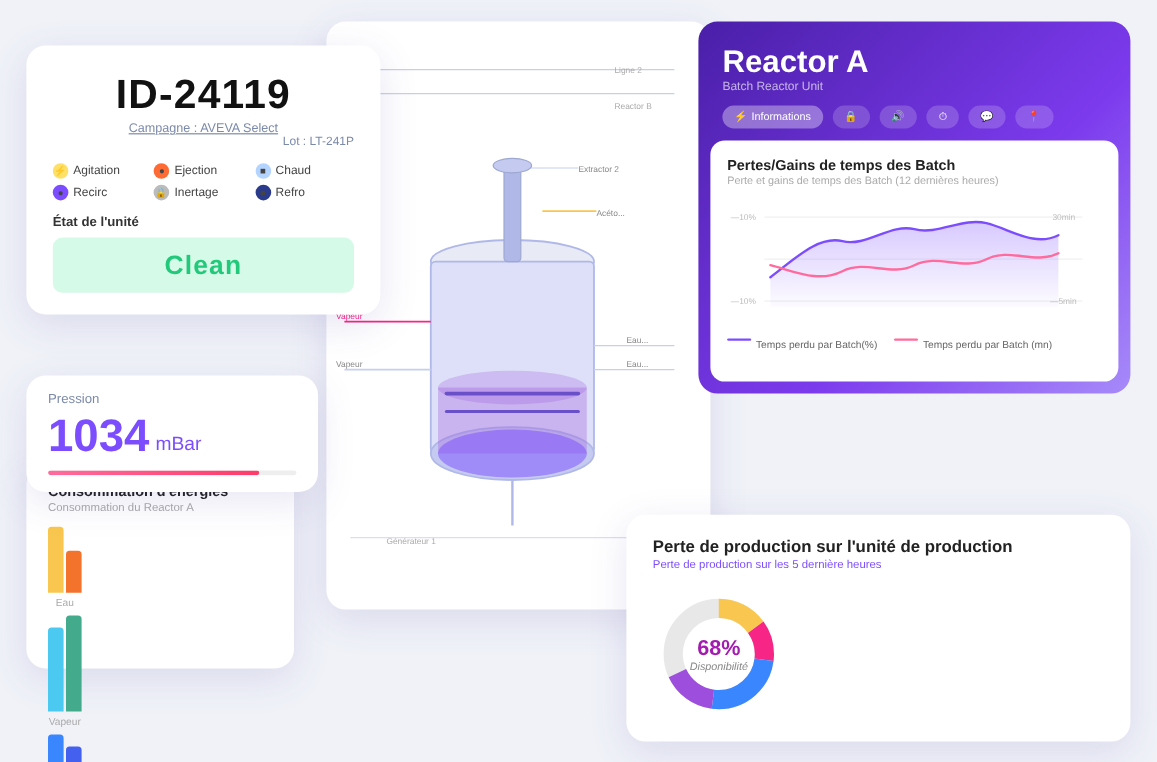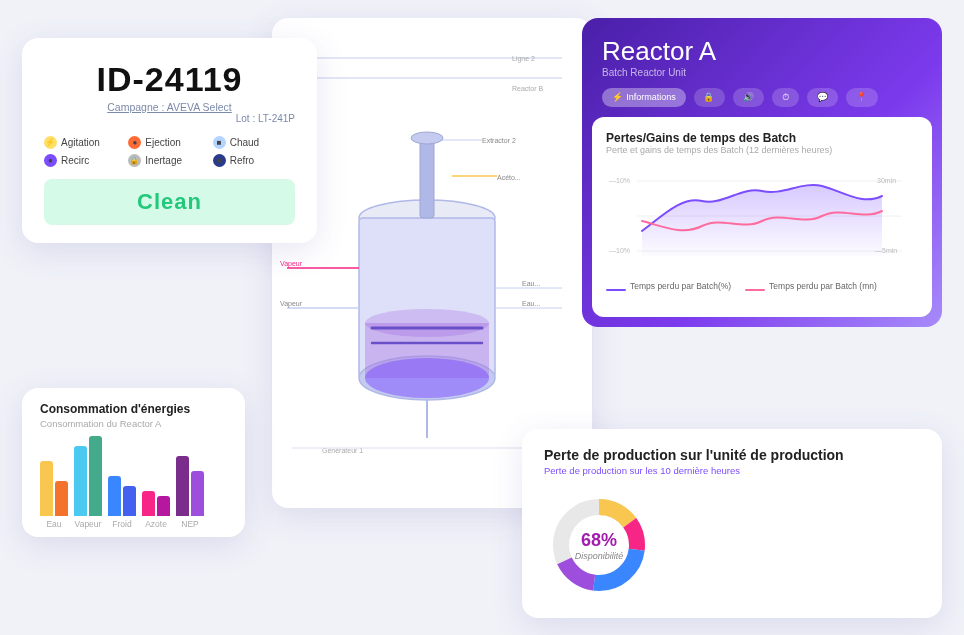--- a/index.html
+++ b/index.html
@@ -133,39 +133,40 @@
       height: 4px;
       background: linear-gradient(90deg, #ff6b9d, #ff3b6a);
       border-radius: 2px;
       width: 85%;
     }
 
     
     .card-conso {
       left: 0; top: 370px;
       width: 223px;
-      padding: 14px 18px 8px;
+      padding: 14px 18px 28px;
       z-index: 3;
     }
     .conso-title {
       font-size: 12px;
       font-weight: 700;
       color: #222;
       margin-bottom: 2px;
     }
     .conso-sub {
       font-size: 9.5px;
       color: #aaa;
       margin-bottom: 10px;
     }
     .bar-chart {
       display: flex;
-      align-items: flex-end;
+      align-items: flex-start;
       gap: 6px;
       height: 90px;
+      flex-direction: column;
     }
     .bar-group {
       display: flex;
       flex-direction: column;
       align-items: center;
       gap: 3px;
     }
     .bar-pair {
       display: flex;
       gap: 2px;
@@ -204,21 +205,21 @@
       border-radius: 16px;
       padding: 0;
       z-index: 4;
       overflow: hidden;
     }
     .reactor-header {
       padding: 18px 20px 10px;
     }
     .reactor-title {
       font-size: 26px;
-      font-weight: 400;
+      font-weight: 700;
       color: white;
     }
     .reactor-sub {
       font-size: 10px;
       color: rgba(255,255,255,0.65);
       margin-bottom: 10px;
     }
     .reactor-tabs {
       display: flex;
       gap: 8px;
@@ -257,21 +258,21 @@
       width: 100%;
       height: 110px;
     }
     .chart-legend {
       display: flex;
       gap: 14px;
       margin-top: 6px;
     }
     .legend-item {
       display: flex;
-      align-items: flex-end;
+      align-items: flex-start;
       gap: 4px;
       font-size: 8.5px;
       color: #666;
     }
     .legend-line {
       width: 20px;
       height: 2px;
       border-radius: 1px;
     }
 
@@ -366,23 +367,34 @@
       </div>
       <div class="icon-item">
         <span class="icon-dot dot-gray">🔒</span>
         <span>Inertage</span>
       </div>
       <div class="icon-item">
         <span class="icon-dot dot-navy">■</span>
         <span>Refro</span>
       </div>
     </div>
+    <div class="etat-label">État de l'unité</div>
     <div class="clean-badge">Clean</div>
   </div>
 
+  <div class="card card-pression">
+    <div class="pression-label">Pression</div>
+    <div class="pression-value">
+      <span>1034</span>
+      <span class="pression-unit">mBar</span>
+    </div>
+    <div class="pression-bar-wrap">
+      <div class="pression-bar"></div>
+    </div>
+  </div>
 
   <div class="card card-conso">
     <div class="conso-title">Consommation d'énergies</div>
     <div class="conso-sub">Consommation du Reactor A</div>
     <div class="bar-chart" id="bar-chart-container">
         <div class="bar-group">
           <div class="bar-pair">
             <div class="bar" style="height: 55px; background: rgb(249, 199, 79);"></div>
             <div class="bar" style="height: 35px; background: rgb(243, 114, 44);"></div>
           </div>
@@ -518,21 +530,21 @@
         <div class="legend-item">
           <div class="legend-line" style="background:#ff6b9d;"></div>
           <span>Temps perdu par Batch (mn)</span>
         </div>
       </div>
     </div>
   </div>
 
   <div class="card card-production">
     <div class="prod-title">Perte de production sur l'unité de production</div>
-    <div class="prod-sub">Perte de production sur les 10 dernière heures</div>
+    <div class="prod-sub">Perte de production sur les 5 dernière heures</div>
     <div class="prod-content">
       <div class="donut-wrap">
         <svg width="110" height="110" viewBox="0 0 110 110">
 
           <circle cx="55" cy="55" r="38" fill="none" stroke="#e8e8e8" stroke-width="16"></circle>
 
           <circle cx="55" cy="55" r="38" fill="none" stroke="#f9c74f" stroke-width="16" stroke-dasharray="35.8 202.96" stroke-dashoffset="0" transform="rotate(-90 55 55)"></circle>
 
           <circle cx="55" cy="55" r="38" fill="none" stroke="#f72585" stroke-width="16" stroke-dasharray="28.65 210.11" stroke-dashoffset="-35.8" transform="rotate(-90 55 55)"></circle>
 

